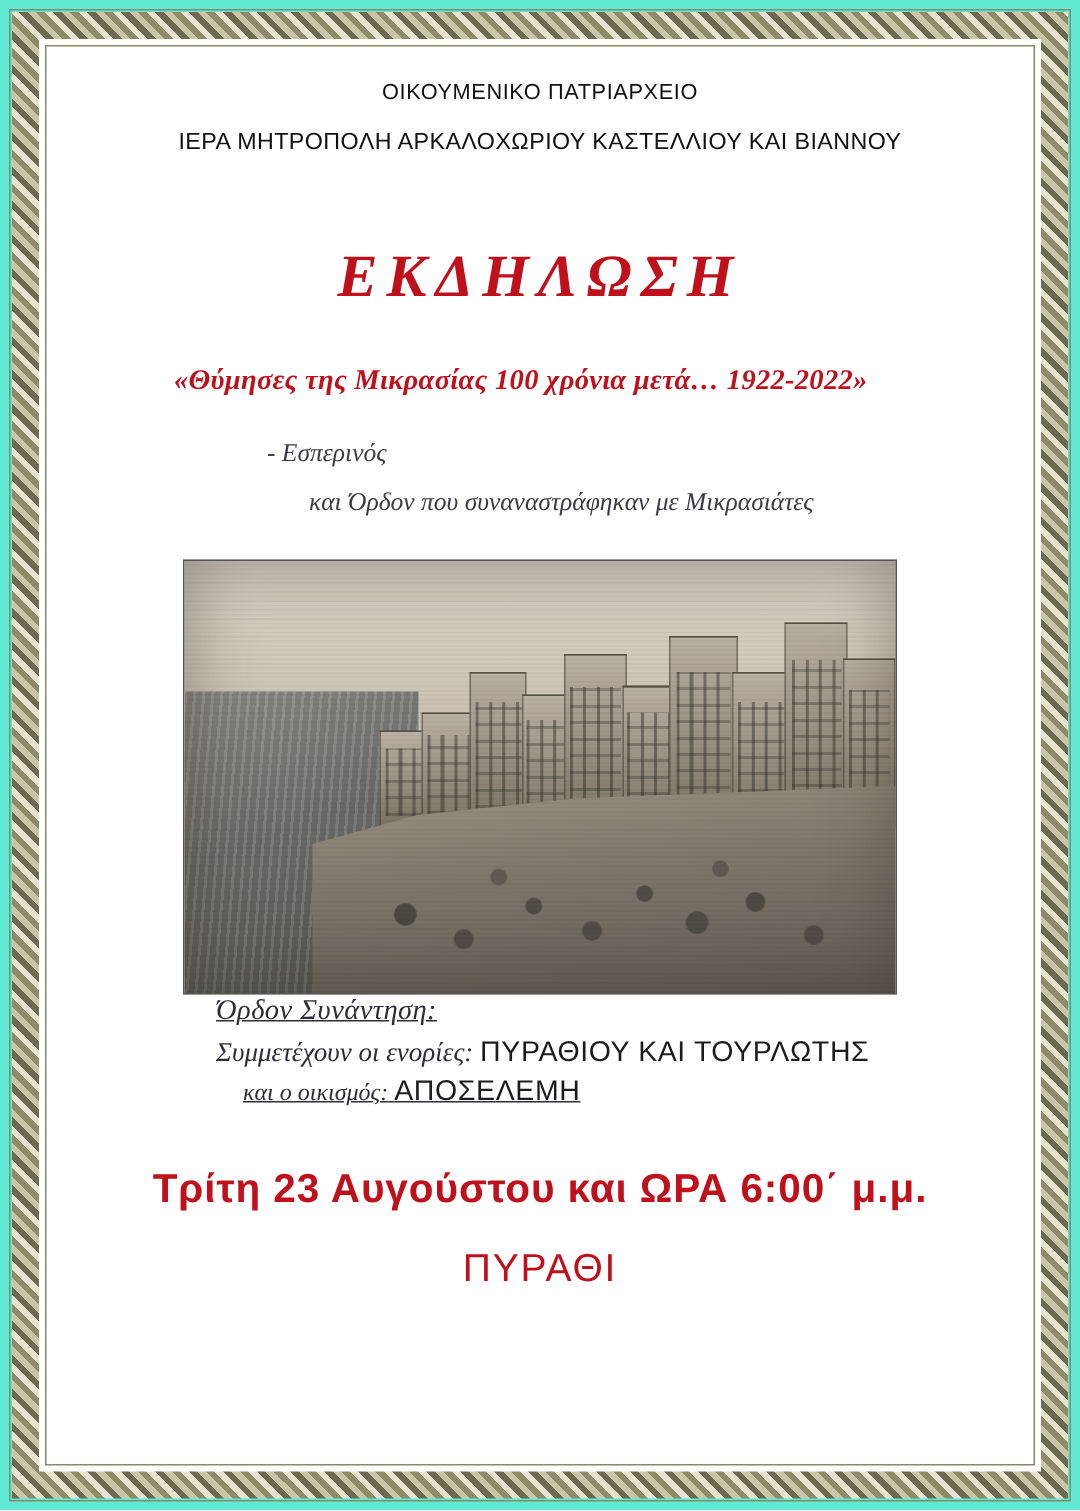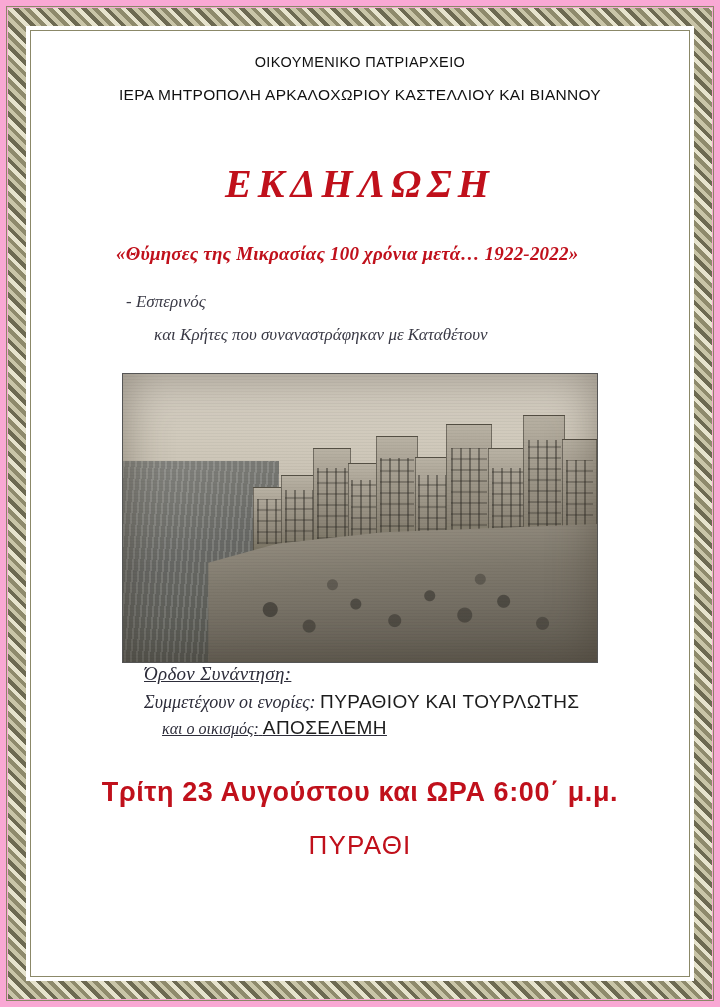--- a/index.html
+++ b/index.html
@@ -14,21 +14,21 @@
     color: #1a1a1a;
     overflow: hidden;
   }
 
   
   .poster {
     position: relative;
     width: 720px;
     height: 1007px;
     box-sizing: border-box;
-    background: #f9a8d4;
+    background: #5eead4;
   }
   .border-outer {
     position: absolute;
     left: 8px;
     top: 8px;
     right: 8px;
     bottom: 8px;
     box-sizing: border-box;
     border: 18px solid transparent;
     background-image:
@@ -104,21 +104,21 @@
     color: #c0101b;
     font-size: 19px;
     font-style: italic;
     font-family: "Liberation Serif", serif;
     font-weight: bold;
     letter-spacing: 0.2px;
   }
 
   .bullets {
     margin-top: 20px;
-    margin-left: 68px;
+    margin-left: 120px;
     color: #3a3a46;
     font-family: "Liberation Serif", serif;
     font-style: italic;
     font-size: 17px;
     line-height: 1.95;
   }
   .bullets .b-line { white-space: nowrap; }
   .bullets .b-cont { margin-left: 28px; }
 
   .photo-wrap {
@@ -257,21 +257,21 @@
     <div class="org-line-1">ΟΙΚΟΥΜΕΝΙΚΟ ΠΑΤΡΙΑΡΧΕΙΟ</div>
 
     <div class="org-line-2">ΙΕΡΑ ΜΗΤΡΟΠΟΛΗ ΑΡΚΑΛΟΧΩΡΙΟΥ ΚΑΣΤΕΛΛΙΟΥ ΚΑΙ ΒΙΑΝΝΟΥ</div>
 
     <div class="event-title">ΕΚΔΗΛΩΣΗ</div>
 
     <div class="subtitle">«Θύμησες της Μικρασίας 100 χρόνια μετά… 1922-2022»</div>
 
     <div class="bullets">
       <div class="b-line">- Εσπερινός</div>
-      <div class="b-line b-cont">και Κρήτες που συναναστράφηκαν με Καταθέτουν</div>
+      <div class="b-line b-cont">και Όρδον που συναναστράφηκαν με Μικρασιάτες</div>
     </div>
 
     <div class="photo-wrap">
       <div class="photo">
         <div class="ph-sky"></div>
         <div class="ph-sea"></div>
         <div class="ph-town">
           <div class="ph-b" style="left:2%;  top:56%; width:9%;  height:44%;"></div>
           <div class="ph-b" style="left:10%; top:48%; width:10%; height:52%;"></div>
           <div class="ph-b" style="left:19%; top:30%; width:11%; height:70%;"></div>

